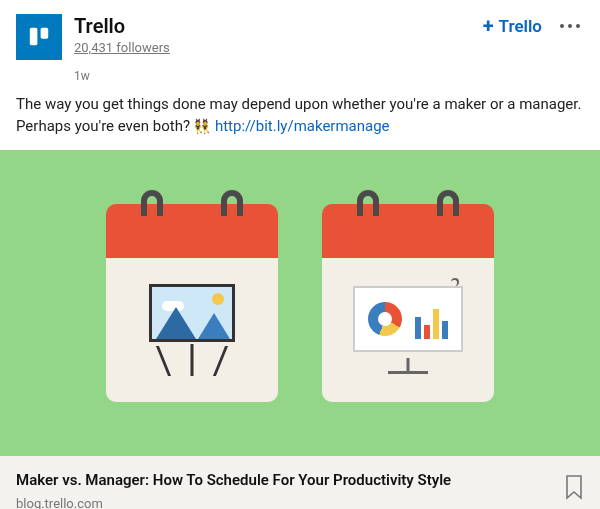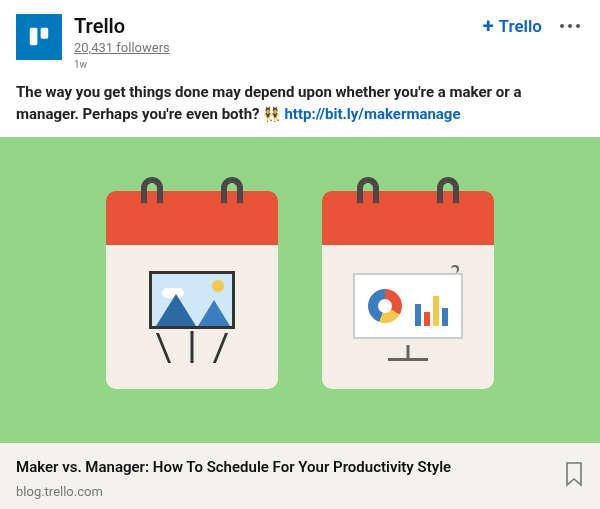--- a/index.html
+++ b/index.html
@@ -21,33 +21,33 @@
   .avatar {
     width: 46px; height: 46px;
     background: #0079bf;
     display: flex; align-items: center; justify-content: center;
     flex-shrink: 0;
   }
   .avatar svg { width: 26px; height: 26px; }
   .meta { flex: 1; line-height: 1.25; }
   .name { font-weight: 600; font-size: 20px; color: #111; }
   .followers { font-size: 13px; color: #777; margin-top: 1px; text-decoration: underline; }
-  .time { font-size: 10px; color: #777; margin-top: 3px; }
+  .time { font-size: 12px; color: #777; margin-top: 13px; }
   .actions { display: flex; align-items: center; gap: 14px; margin-top: 2px; }
   .follow {
     display: flex; align-items: center; gap: 5px;
     color: #0a66c2; font-weight: 600; font-size: 17px;
     cursor: pointer; user-select: none;
   }
   .follow .plus { font-size: 20px; line-height: 1; font-weight: 700; }
   .more { display: flex; gap: 4px; cursor: pointer; padding: 4px; }
   .more span { width: 4px; height: 4px; border-radius: 50%; background: #555; display: block; }
   .body-text {
     padding: 0 16px 12px 16px;
-    font-size: 15px; line-height: 1.45; color: #222; font-weight: bold;
+    font-size: 15px; line-height: 1.45; color: #222;
   }
   .emoji { font-size: 14px; }
   .link { color: #0a66c2; text-decoration: none; }
   .image-area {
     width: 100%; height: 306px; background: #94d687;
     display: flex; align-items: center; justify-content: center; gap: 44px;
   }
   .calendar {
     width: 172px; height: 198px; position: relative;
   }

